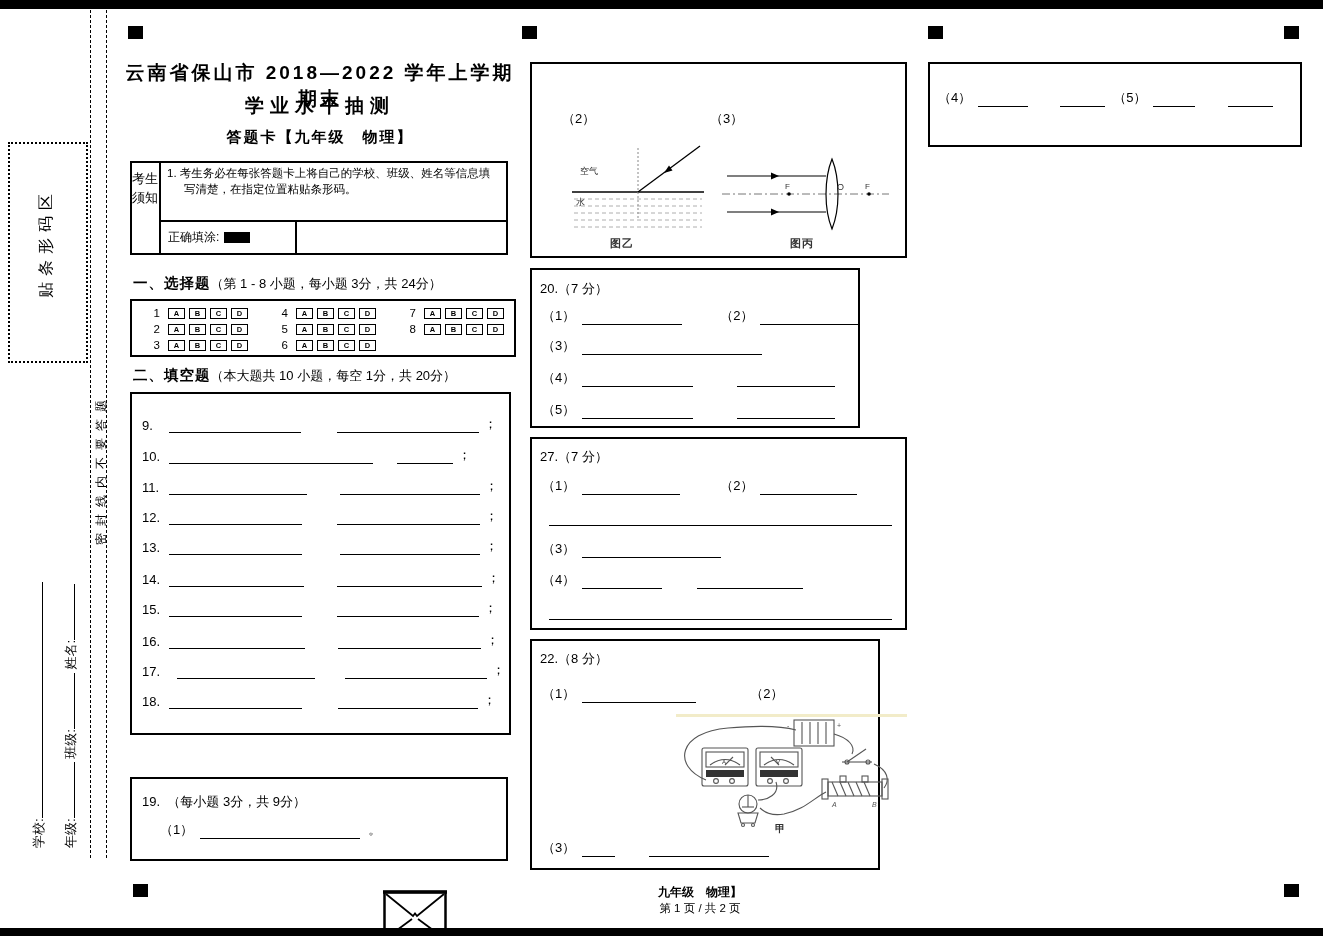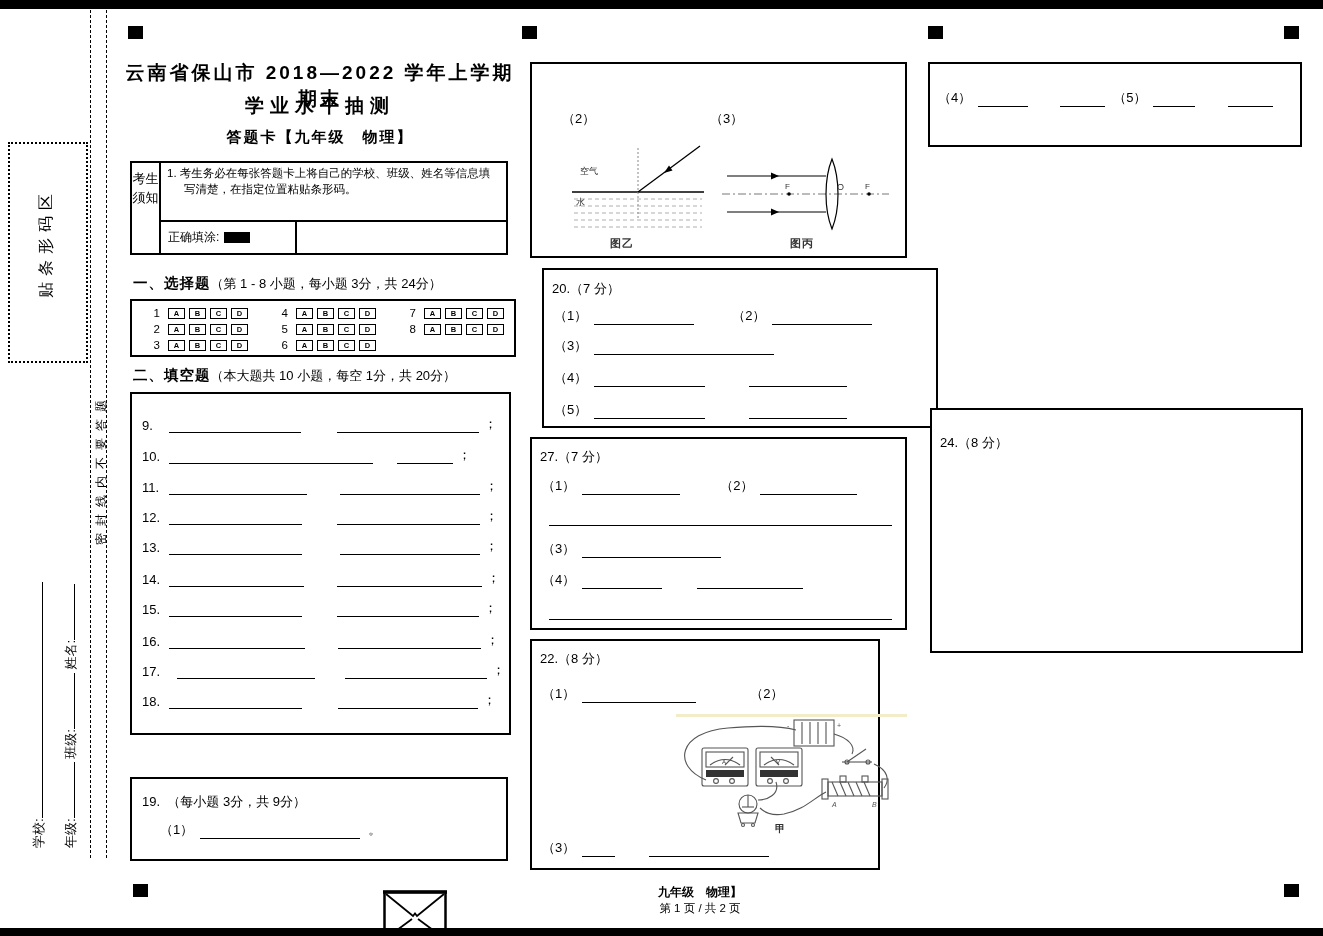--- a/index.html
+++ b/index.html
@@ -65,21 +65,21 @@
     <span>年级:</span><span class="sblank" style="width:56px"></span>
     <span>班级:</span><span class="sblank" style="width:56px"></span>
     <span>姓名:</span><span class="sblank" style="width:56px"></span>
   </div>
 
   <div class="abs t1" style="left:122px;top:60px;width:396px">云南省保山市 2018—2022 学年上学期期末</div>
   <div class="abs t3" style="left:122px;top:128px;width:396px">答题卡【九年级　物理】</div>
   <div class="abs t1" style="left:122px;top:93px;width:396px;letter-spacing:6px">学业水平抽测</div>
 
   <div class="box" style="left:130px;top:161px;width:378px;height:94px">
-    <div class="abs" style="left:0;top:0;width:29px;height:90px;border-right:2px solid #000;padding-top:6px;text-align:center;font-size:13px;line-height:19px;word-break:break-all">考生须知</div>
+    <div class="abs" style="left:0;top:0;width:29px;height:90px;border-right:2px solid #000;padding-top:6px;font-size:13px;line-height:19px;word-break:break-all">考生须知</div>
     <div class="abs" style="left:29px;top:0;width:345px;height:59px;border-bottom:2px solid #000;padding:3px 5px 0 6px">
       <div class="notice-item">1. 考生务必在每张答题卡上将自己的学校、班级、姓名等信息填写清楚，在指定位置粘贴条形码。</div>
     </div>
     <div class="abs" style="left:29px;top:59px;width:345px;height:31px">
       <div class="abs" style="left:0;top:0;width:136px;height:31px;border-right:2px solid #000;padding:7px 0 0 7px;font-size:12px;white-space:nowrap">
         <span>正确填涂:</span><span class="chip-filled"></span>
       </div>
     </div>
   </div>
 
@@ -267,21 +267,21 @@
       <polygon points="62,63 54,59.5 54,66.5" fill="#000"></polygon>
       <circle cx="72" cy="45" r="1.8" fill="#000"></circle>
       <circle cx="152" cy="45" r="1.8" fill="#000"></circle>
       <text x="68" y="40" font-size="8" fill="#333">F</text>
       <text x="148" y="40" font-size="8" fill="#333">F</text>
       <text x="120" y="41" font-size="9" fill="#333">O</text>
     </svg>
     <div class="cap" style="left:258px;top:172px">图丙</div>
   </div>
 
-  <div class="box" style="left:542px;top:268px;width:396px;height:160px">
+  <div class="box" style="left:530px;top:268px;width:330px;height:160px">
     <div class="qhead" style="left:8px;top:10px">
       <span>20.</span><span>（7 分）</span>
     </div>
     <div class="prow" style="left:10px;top:37px">
       <span class="pl">（1）</span>
         <span class="pblank" style="width:100px"></span>
       <span class="pl" style="margin-left:38px">（2）</span>
         <span class="pblank" style="width:100px"></span>
     </div>
     <div class="prow" style="left:10px;top:67px">
@@ -427,25 +427,20 @@
       <span class="fgap" style="width:32px"></span>
         <span class="pblank" style="width:45px"></span>
       <span class="pl" style="margin-left:8px">（5）</span>
         <span class="pblank" style="width:42px"></span>
       <span class="fgap" style="width:33px"></span>
         <span class="pblank" style="width:45px"></span>
     </div>
   </div>
 
 
-  <div class="box" style="left:930px;top:408px;width:373px;height:245px">
-    <div class="qhead" style="left:8px;top:24px">
-      <span>24.</span><span>（8 分）</span>
-    </div>
-  </div>
 
   <svg class="abs" style="left:383px;top:890px" width="64" height="46" viewBox="0 0 64 46">
     <rect x="1.5" y="2" width="61" height="60" fill="none" stroke="#000" stroke-width="2.5"></rect>
     <line x1="0" y1="2" x2="64" y2="2" stroke="#000" stroke-width="3.5"></line>
     <path d="M3,4 L30,26 L32,23.5 L34,26 L61,4" fill="none" stroke="#000" stroke-width="1.8"></path>
     <path d="M29,29 L6,46" fill="none" stroke="#000" stroke-width="1.8"></path>
     <path d="M35,29 L58,46" fill="none" stroke="#000" stroke-width="1.8"></path>
   </svg>
 
   <div class="abs" style="left:600px;top:884px;width:200px;text-align:center;font-size:12px;font-weight:bold">九年级　物理】</div>

